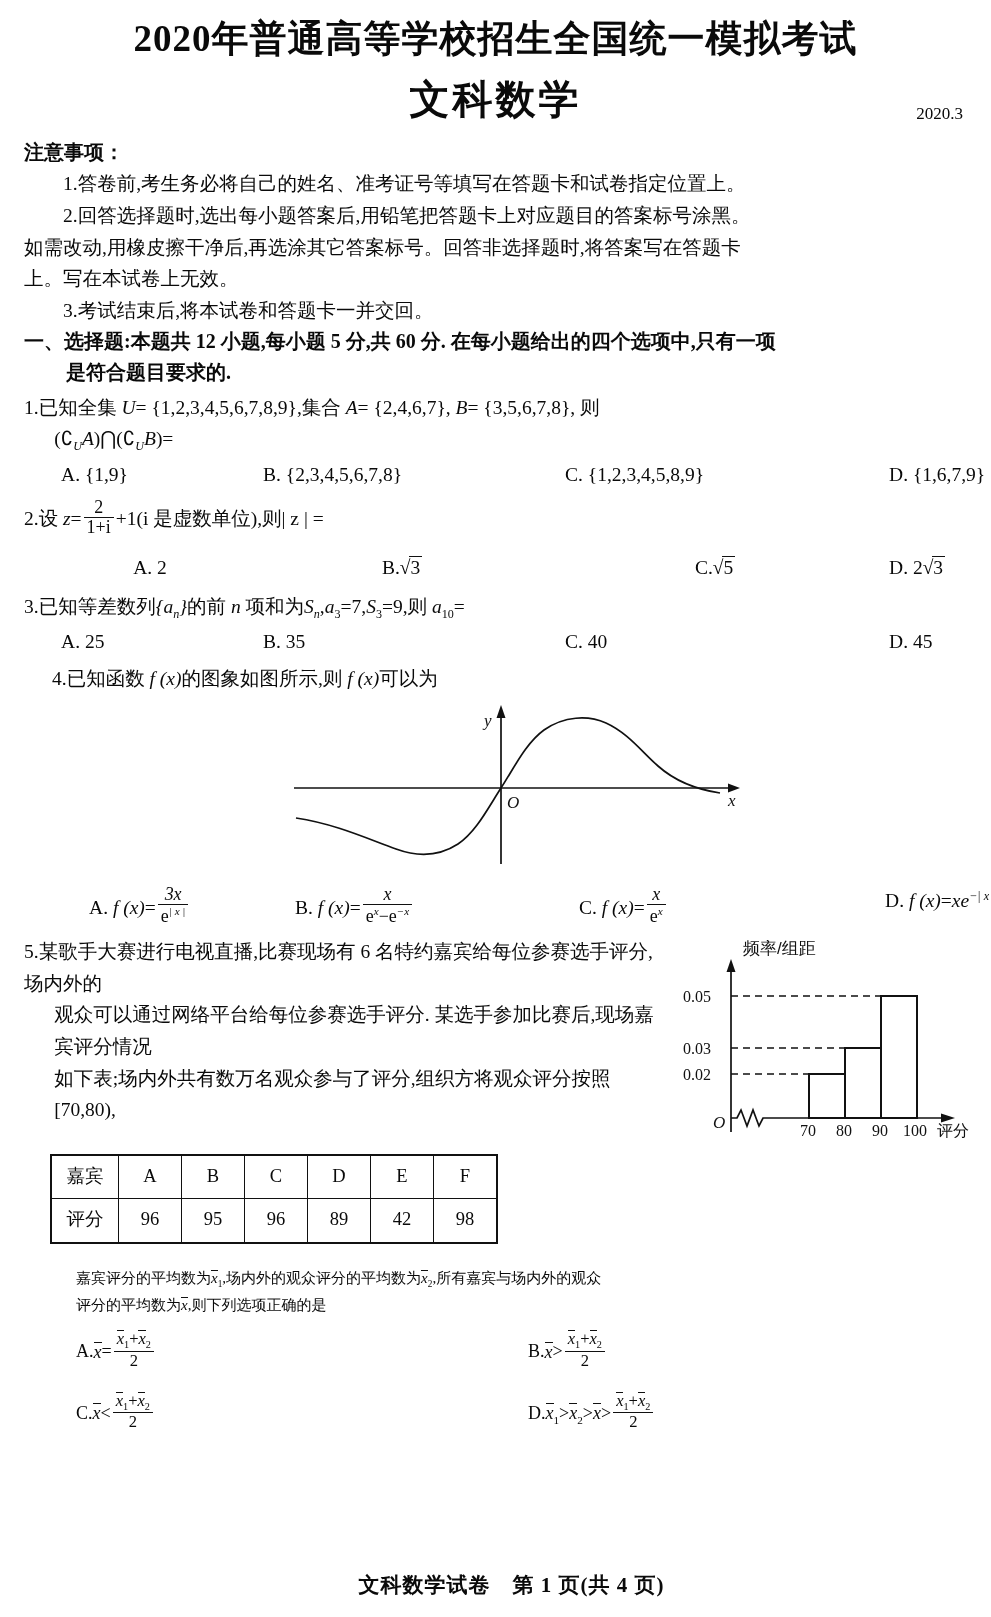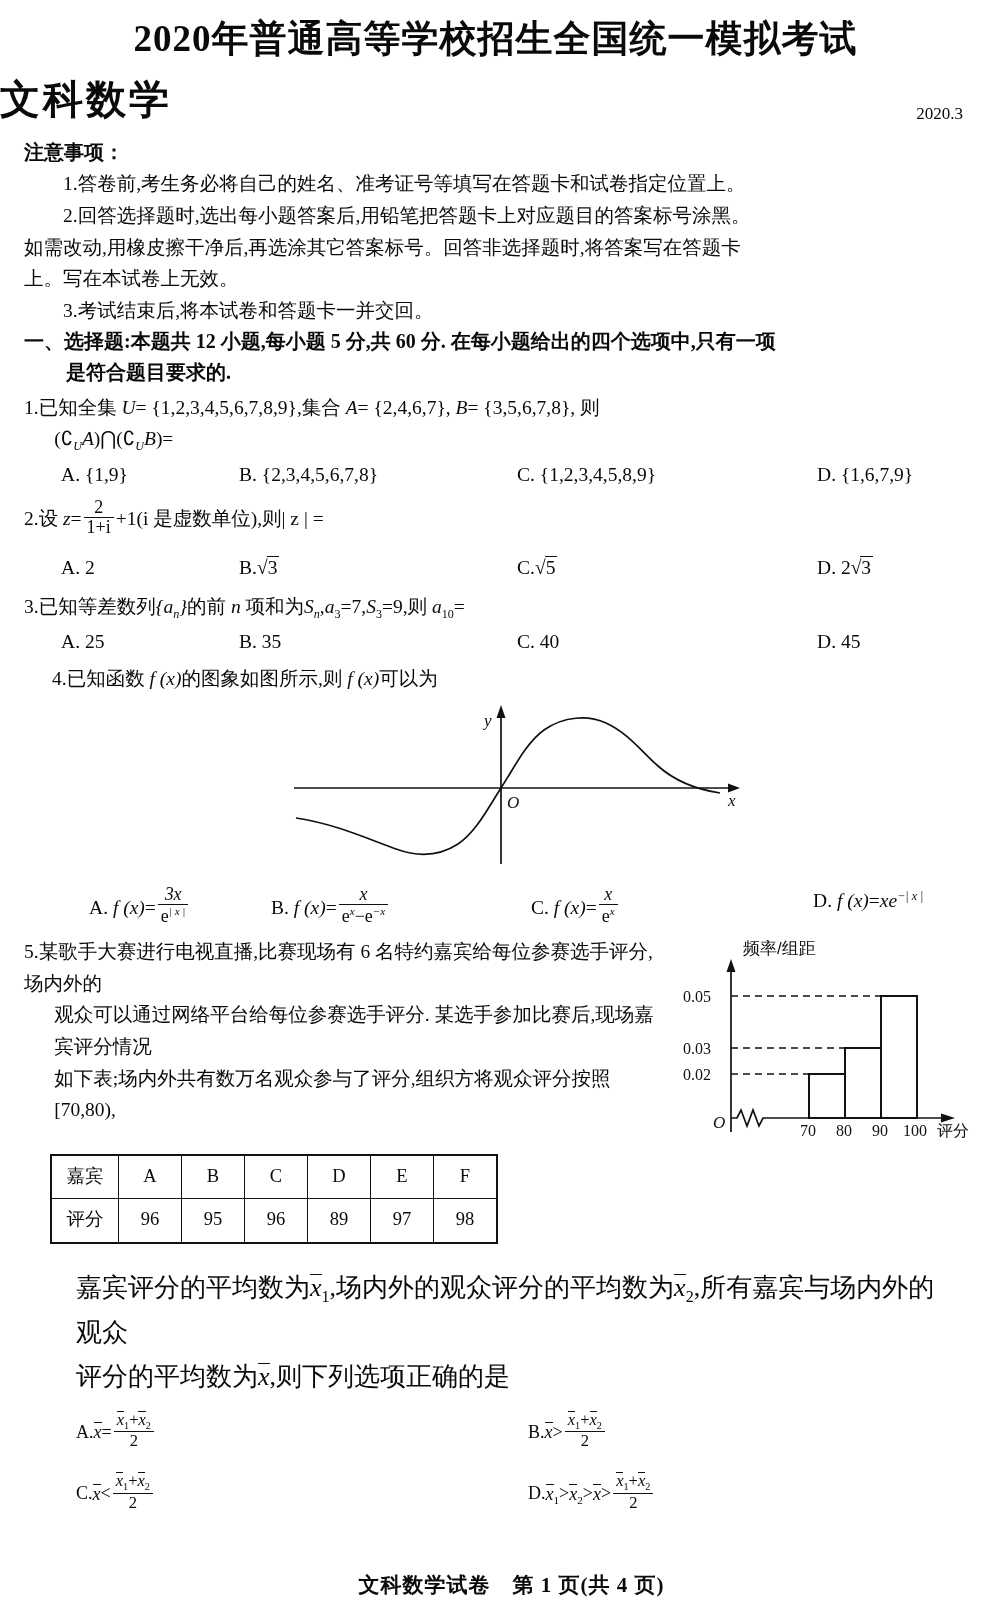--- a/index.html
+++ b/index.html
@@ -32,21 +32,21 @@
     margin: 14px 0 0 0;
     padding: 0 40px;
     font-family: "Liberation Serif", "DejaVu Serif", serif;
   }
   .title-sub-row {
     position: relative;
     margin-top: 8px;
     height: 54px;
   }
   .title-sub {
-    text-align: left;
+    text-align: center;
     font-size: 40px;
     font-weight: bold;
     letter-spacing: 3px;
   }
   .date-stamp {
     position: absolute;
     right: 28px;
     bottom: 2px;
     font-size: 17px;
     font-family: "Liberation Serif", "DejaVu Serif", serif;
@@ -81,20 +81,21 @@
   
   .qwrap { padding: 0 22px 0 24px; font-size: 19.5px; line-height: 1.6; }
   .q { margin-top: 4px; }
   .q-body { display: block; }
   .q-cont { padding-left: 1.55em; }
   .opts {
     display: flex;
     padding-left: 1.9em;
     margin-top: 2px;
     align-items: flex-start;
+    gap: 24px;
   }
   .opt { flex: 0 0 auto; }
   .opt.w1 { width: 178px; }
   .opt.w2 { width: 278px; }
   .opt.w3 { width: 300px; }
   .opt.w4 { width: auto; }
 
   
   .it { font-style: italic; font-family: "Liberation Serif","DejaVu Serif",serif; }
   .frac {
@@ -141,21 +142,21 @@
   }
   table.score td {
     border: 1.1px solid #111;
     text-align: center;
     padding: 6px 0 7px 0;
     font-family: "Liberation Serif","DejaVu Serif",serif;
   }
   table.score td.hd { width: 66px; font-size: 18.5px; }
   table.score td.cell { width: 62px; }
 
-  .after-table { padding: 0 22px 0 52px; font-size: 26px; line-height: 1.7; margin-top: 22px; }
+  .after-table { padding: 0 22px 0 52px; font-size: 15px; line-height: 1.7; margin-top: 22px; }
   .opts5 { padding: 0 22px 0 52px; font-size: 18px; margin-top: 8px; }
   .opts5 .row { display: flex; margin-top: 12px; }
   .opts5 .c { width: 452px; }
 
   
   .footer {
     position: absolute;
     bottom: 32px;
     left: 16px;
     width: 100%;
@@ -210,21 +211,21 @@
         <span class="opt w3">C. {1,2,3,4,5,8,9}</span>
         <span class="opt w4">D. {1,6,7,9}</span>
       </div>
     </div>
 
     <div class="q" style="margin-top:8px;">
       <div class="q-body">
         <span>2.</span><span>设</span>
         <span class="it">z</span><span>=</span><span class="frac"><span class="num">2</span><span class="den">1+i</span></span><span>+1(i 是虚数单位),则</span><span>| z | =</span>
       </div>
-      <div class="opts" style="margin-top:14px;">
+      <div class="opts" style="margin-top:14px;text-align:center;">
         <span class="opt w1"><span>A.</span> <span>2</span></span>
         <span class="opt w2"><span>B.</span>√<span class="sqrt">3</span></span>
         <span class="opt w3"><span>C.</span>√<span class="sqrt">5</span></span>
         <span class="opt w4"><span>D.</span> <span>2</span>√<span class="sqrt">3</span></span>
       </div>
     </div>
 
     <div class="q" style="margin-top:8px;">
       <div class="q-body">
         <span>3.</span><span>已知等差数列</span><span class="it">{a</span><sub class="sm it">n</sub><span class="it">}</span><span>的前</span>
@@ -338,21 +339,21 @@
             <td class="cell">D</td>
             <td class="cell">E</td>
             <td class="cell">F</td>
           </tr>
           <tr>
             <td class="hd">评分</td>
             <td class="cell">96</td>
             <td class="cell">95</td>
             <td class="cell">96</td>
             <td class="cell">89</td>
-            <td class="cell">97</td>
+            <td class="cell">42</td>
             <td class="cell">98</td>
           </tr>
         </tbody>
           </table>
       </div>
       <div class="clear"></div>
 
       <div class="after-table">
         <div><span>嘉宾评分的平均数为</span><span class="ovl it">x</span><sub class="sm">1</sub><span>,场内外的观众评分的平均数为</span><span class="ovl it">x</span><sub class="sm">2</sub><span>,所有嘉宾与场内外的观众</span></div>
         <div><span>评分的平均数为</span><span class="ovl it">x</span><span>,则下列选项正确的是</span></div>

